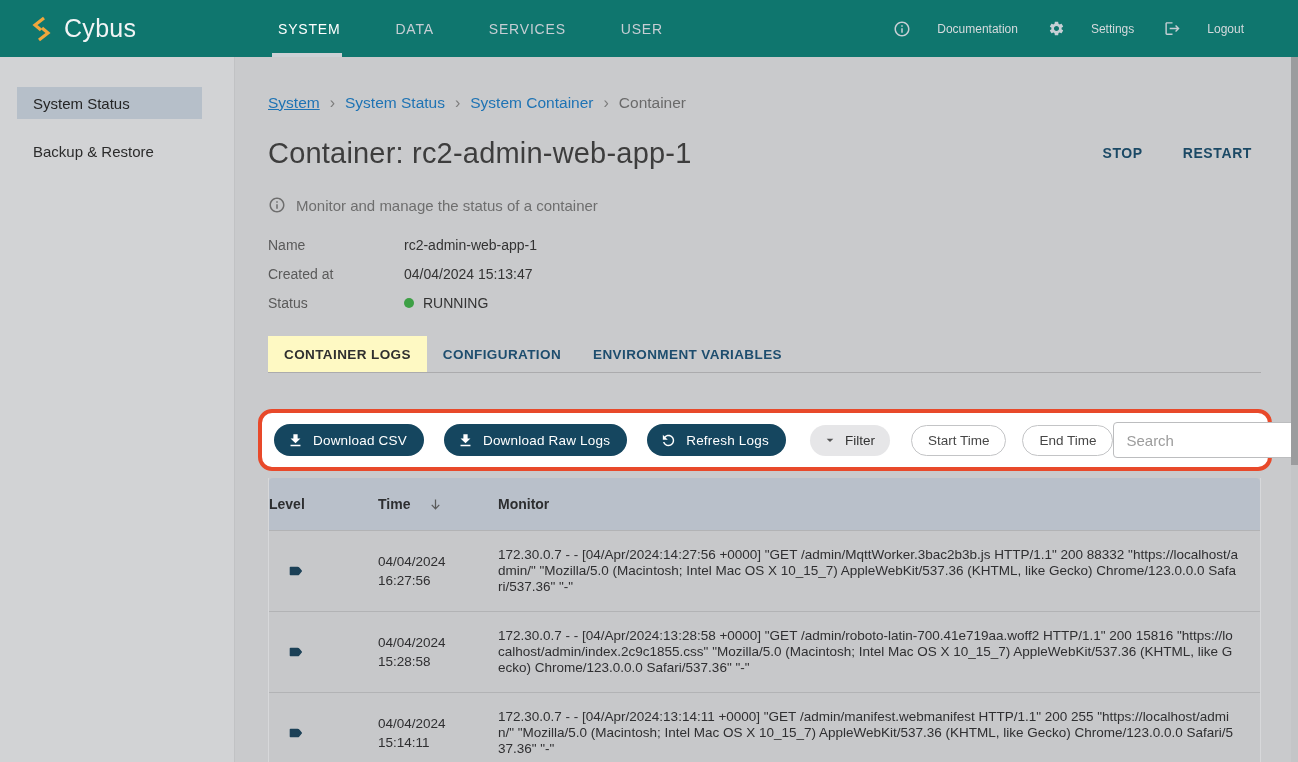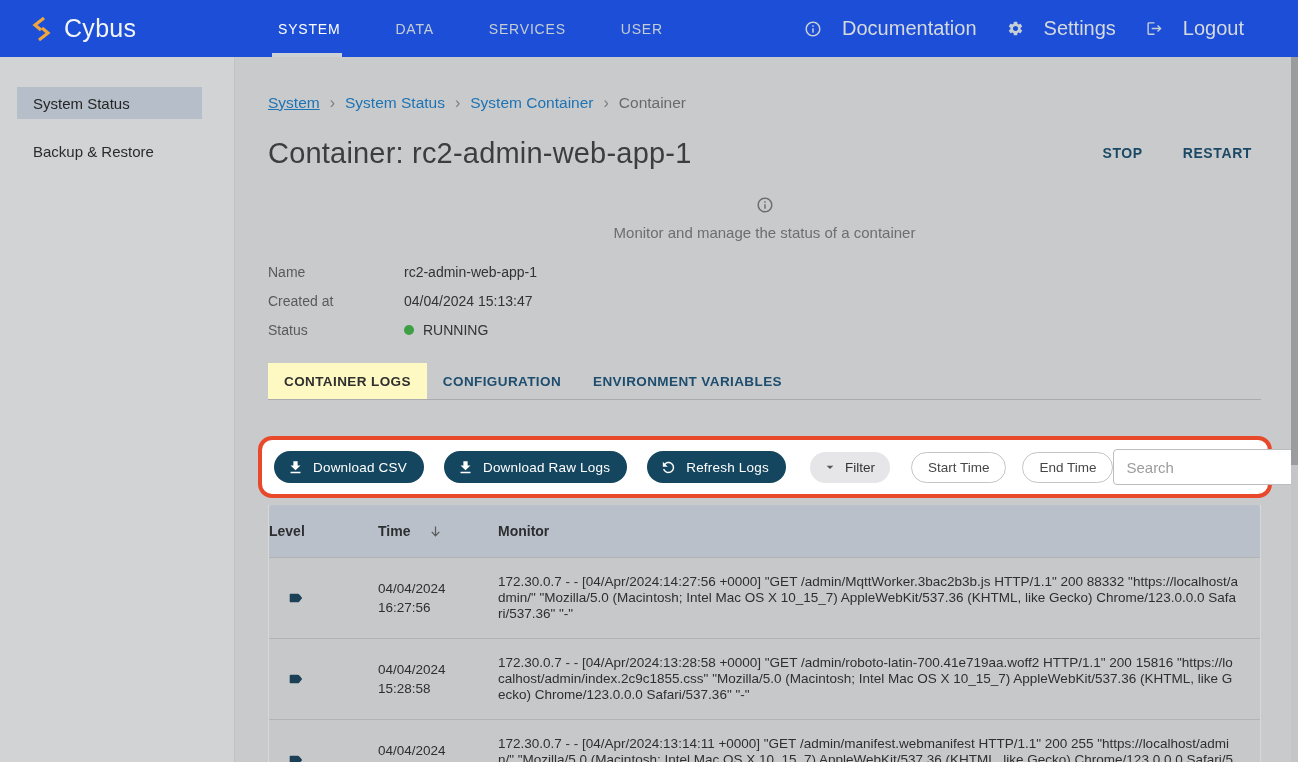--- a/index.html
+++ b/index.html
@@ -1,29 +1,29 @@
 <!DOCTYPE html>
 <html><head>
 <meta charset="utf-8">
 <style>
   * { margin:0; padding:0; box-sizing:border-box; }
   html,body { width:1298px; height:762px; overflow:hidden; }
   body { font-family:"Liberation Sans","DejaVu Sans",sans-serif; }
   .screen { position:relative; width:1298px; height:762px; background:#c9cacc; overflow:hidden; }
 
   
-  .navbar { position:absolute; left:0; top:0; width:100%; height:57px; background:#1d4ed8; z-index:5; }
+  .navbar { position:absolute; left:0; top:0; width:100%; height:57px; background:#0f766e; z-index:5; }
   .brand { position:absolute; left:30px; top:0; height:57px; display:flex; align-items:center; gap:10px; cursor:pointer; }
   .brand-name { color:#f2f4f5; font-size:25px; letter-spacing:0.3px; }
   .nav-tabs { position:absolute; left:278px; top:0; height:57px; display:flex; align-items:center; gap:55px; }
   .nav-tab { font-size:14px; letter-spacing:0.8px; color:#c6ced4; cursor:pointer; text-decoration:none; }
   .nav-tab.active { color:#ffffff; }
   .nav-indicator { position:absolute; left:272px; top:53px; width:70px; height:4px; background:#ccd1d5; }
   .nav-actions { position:absolute; right:54px; top:0; height:57px; display:flex; align-items:center; gap:30px; }
-  .nav-action { display:flex; align-items:center; gap:20px; color:#d5dadd; font-size:20px; cursor:pointer; }
+  .nav-action { display:flex; align-items:center; gap:26px; color:#d5dadd; font-size:12px; cursor:pointer; }
   .nav-action svg { color:#c7cfd5; }
 
   
   .sidebar { position:absolute; left:0; top:57px; width:235px; bottom:0; background:#d2d3d5; border-right:1px solid #c1c2c4; }
   .side-item { margin:16px 32px 0 17px; height:32px; display:flex; align-items:center; padding-left:16px; font-size:15px; color:#2b2b2b; cursor:pointer; }
   .side-item.selected { margin-top:30px; background:#b6bfc9; font-weight:500; color:#252525; }
 
   
   .main { position:absolute; left:236px; top:57px; right:0; bottom:0; background:#c9cacc; padding:0 37px 0 32px; overflow:hidden; }
 
@@ -31,21 +31,21 @@
   .crumb-link { color:#1e73b4; cursor:pointer; }
   .crumb-link.underlined { text-decoration:underline; }
   .crumb-sep { color:#7d7d7d; font-size:16px; }
   .crumb-current { color:#6a6a6a; }
 
   .title-row { margin-top:20px; display:flex; align-items:center; height:42px; }
   .page-title { font-size:29px; font-weight:400; color:#3d3d3d; letter-spacing:0.2px; }
   .title-actions { margin-left:auto; margin-right:9px; display:flex; gap:40px; }
   .text-btn { font-size:14px; font-weight:600; letter-spacing:0.6px; color:#1b4965; background:none; border:none; cursor:pointer; font-family:inherit; }
 
-  .subtitle-row { margin-top:22px; display:flex; align-items:center; gap:10px; color:#6e6e6e; font-size:15px;flex-direction:column; }
+  .subtitle-row { margin-top:22px; display:flex; align-items:center; gap:10px; color:#6e6e6e; font-size:15px; }
   .subtitle-row svg { color:#6e6e6e; flex:0 0 auto; }
 
   .details { margin-top:22px; }
   .detail-row { display:flex; align-items:center; margin-bottom:12px; font-size:14px; height:17px; }
   .detail-label { width:136px; color:#5a5a5a; }
   .detail-value { color:#333333; }
   .status-value { display:flex; align-items:center; gap:9px; }
   .status-dot { width:10px; height:10px; border-radius:50%; background:#3da045; }
 
   .tabs { margin-top:25px; width:993px; display:flex; border-bottom:1px solid #ababad; }

